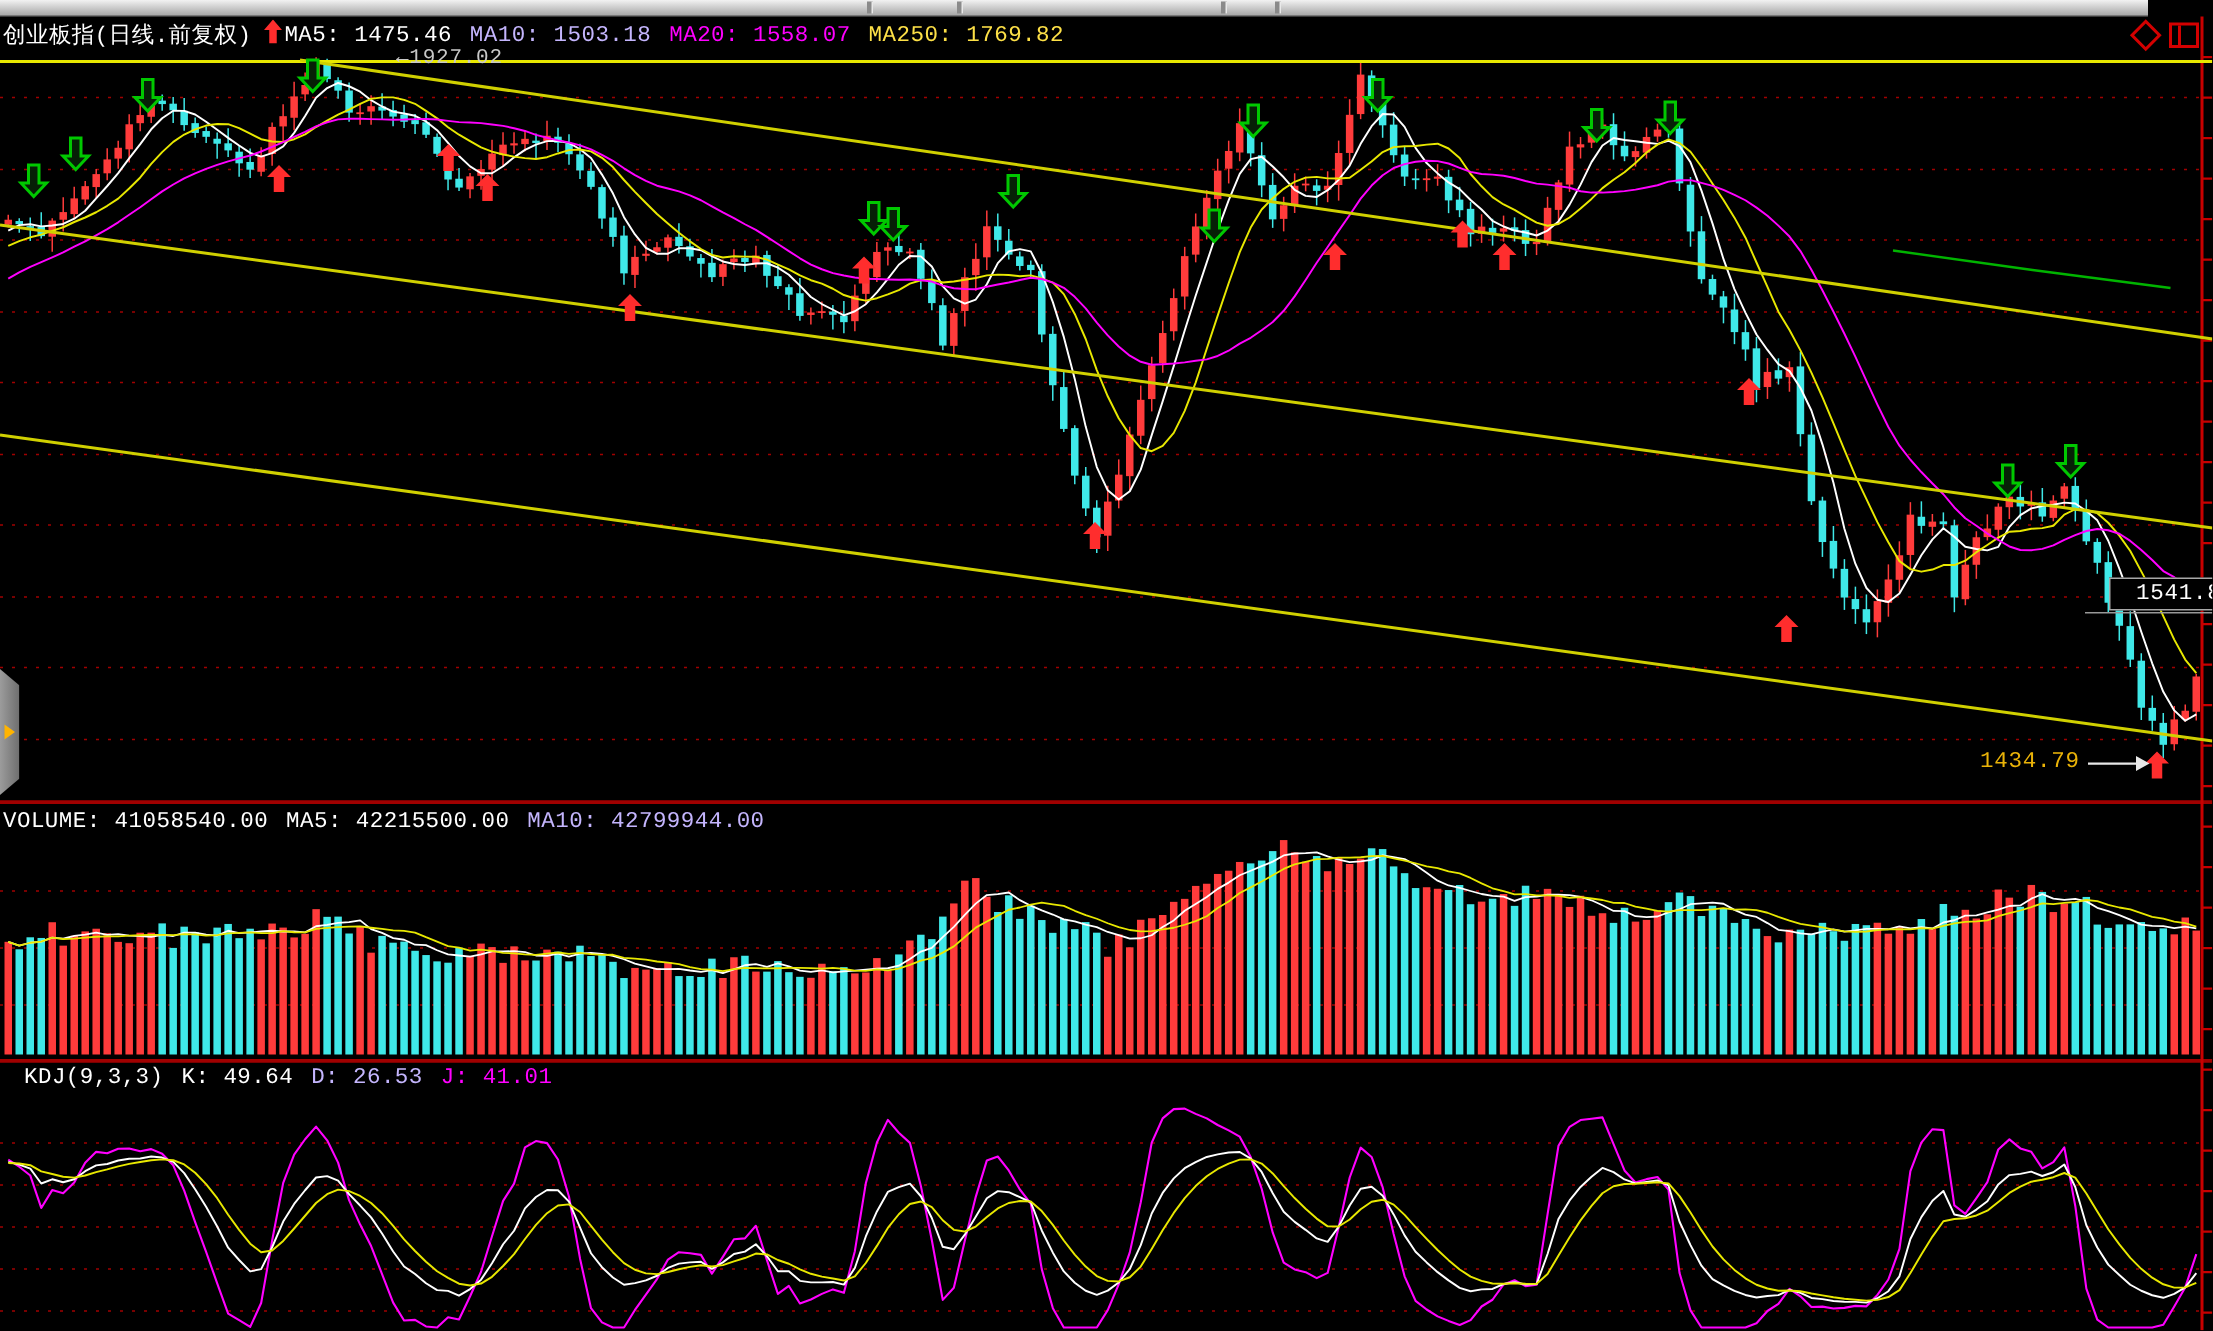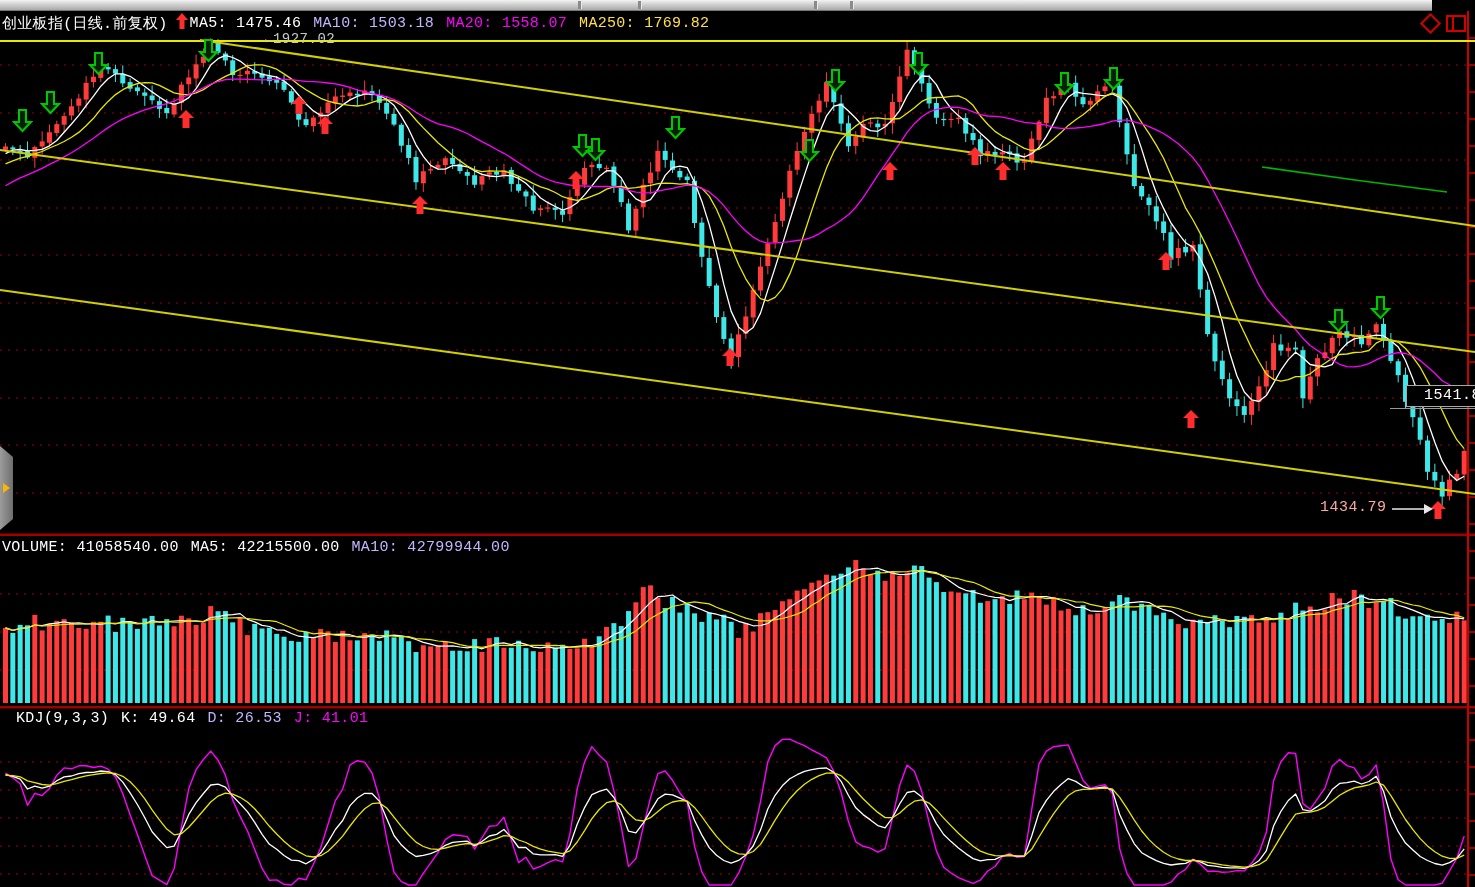--- a/index.html
+++ b/index.html
@@ -15,21 +15,21 @@
   .notch{position:absolute;top:1px;width:3px;height:8px;background:#8a8a8a;border-right:1px solid #e9e9e9;}
   #icon-diamond{position:absolute;left:1423px;top:16px;width:11px;height:11px;z-index:6;
      border:2px solid #d40000;transform:rotate(45deg);background:#000;}
   #icon-split{position:absolute;left:1446px;top:15px;width:16px;height:13px;z-index:6;
      border:2px solid #d40000;background:#000;}
   #icon-split .vbar{position:absolute;left:4px;top:0;width:2px;height:13px;background:#d40000;}
   #peak-label{position:absolute;left:218px;top:31px;z-index:4;font-size:14px;color:#c8c8c8;letter-spacing:.5px;margin-left:46px;}
   #tag-box{position:absolute;left:1406px;top:385px;z-index:6;border:1px solid #a8a8a8;
      background:#000;color:#fff;font-size:15px;padding:1px 4px 2px 17px;letter-spacing:.5px;}
   #tag-underline{position:absolute;left:1390px;top:408px;width:85px;height:1px;background:#989898;z-index:6;}
-  #low-label{position:absolute;left:1320px;top:499px;z-index:6;font-size:15px;color:#fca5a5;letter-spacing:.5px;}
+  #low-label{position:absolute;left:1320px;top:499px;z-index:6;font-size:15px;color:#eab308;letter-spacing:.5px;}
   #panel-tab{position:absolute;left:0;top:446px;width:13px;height:84px;z-index:6;
      background:linear-gradient(90deg,#9c9c9c,#6e6e6e);
      clip-path:polygon(0 0,100% 13%,100% 87%,0 100%);}
   #panel-tab .tri{position:absolute;left:3px;top:37px;width:0;height:0;
      border-left:7px solid #ffb400;border-top:5px solid transparent;border-bottom:5px solid transparent;}
   .arrow-ic{display:inline-block;margin:0 2px 0 8px;}
 </style>
 </head>
 <body>
 

